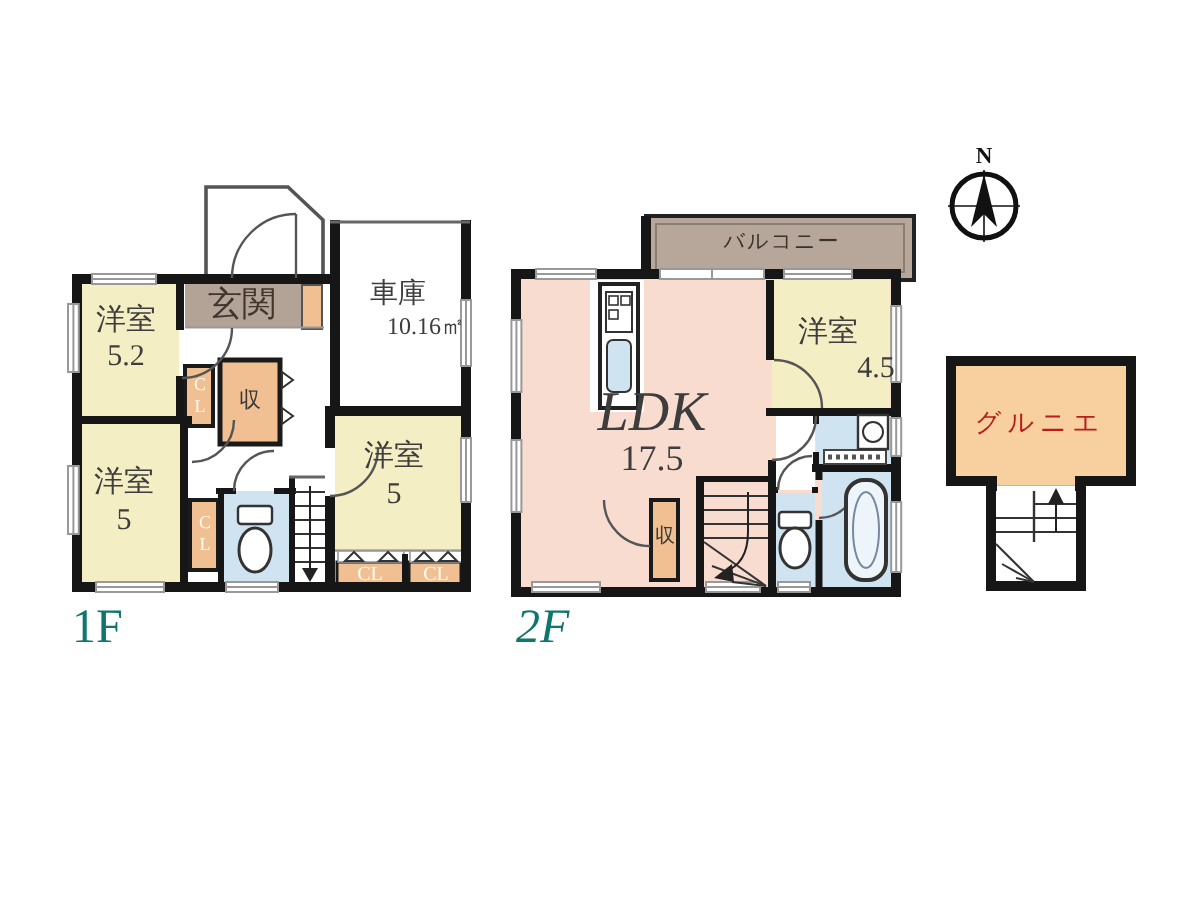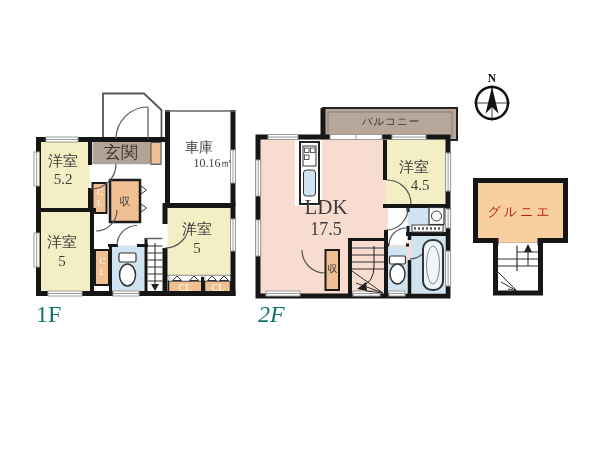--- a/index.html
+++ b/index.html
@@ -265,23 +265,23 @@
 <div class="lbl" style="left:199px;top:148px;font-size:14px;">車庫</div>
 <div class="lbl" style="left:213px;top:163px;font-size:12px;">10.16㎡</div>
 <div class="lbl vert white" style="left:99.5px;top:198px;font-size:9px;">CL</div>
 <div class="lbl" style="left:125px;top:201px;font-size:11px;color:#3a3a3a;">収</div>
 <div class="lbl vert white" style="left:102px;top:267px;font-size:9px;">CL</div>
 <div class="lbl white" style="left:185px;top:287.5px;font-size:10px;">CL</div>
 <div class="lbl white" style="left:218px;top:287.5px;font-size:10px;">CL</div>
 <div class="lbl floor-tag" style="left:36px;top:302px;">1F</div>
 
 <div class="lbl" style="left:391px;top:122px;font-size:10.5px;color:#3a332b;letter-spacing:1px;">バルコニー</div>
-<div class="lbl" style="left:326px;top:207px;font-size:21px;">LDK</div>
+<div class="lbl" style="left:326px;top:207px;font-size:28px;font-style:italic;">LDK</div>
 <div class="lbl" style="left:326px;top:229px;font-size:18px;">17.5</div>
 <div class="lbl" style="left:414px;top:167px;font-size:15px;">洋室</div>
-<div class="lbl" style="left:420px;top:185px;font-size:15px;">4.5</div>
+<div class="lbl" style="left:438px;top:185px;font-size:15px;">4.5</div>
 <div class="lbl" style="left:332.5px;top:269px;font-size:10px;color:#3a3a3a;">収</div>
 <div class="lbl floor-tag" style="left:258px;top:302px;font-style:italic;">2F</div>
 
 <div class="lbl" style="left:520px;top:211px;font-size:13px;letter-spacing:3px;color:#b91c1c;">グルニエ</div>
 <div class="lbl" style="left:492px;top:79px;font-size:11.5px;font-weight:bold;color:#111;">N</div>
 
 </div>
 
 </body></html>

